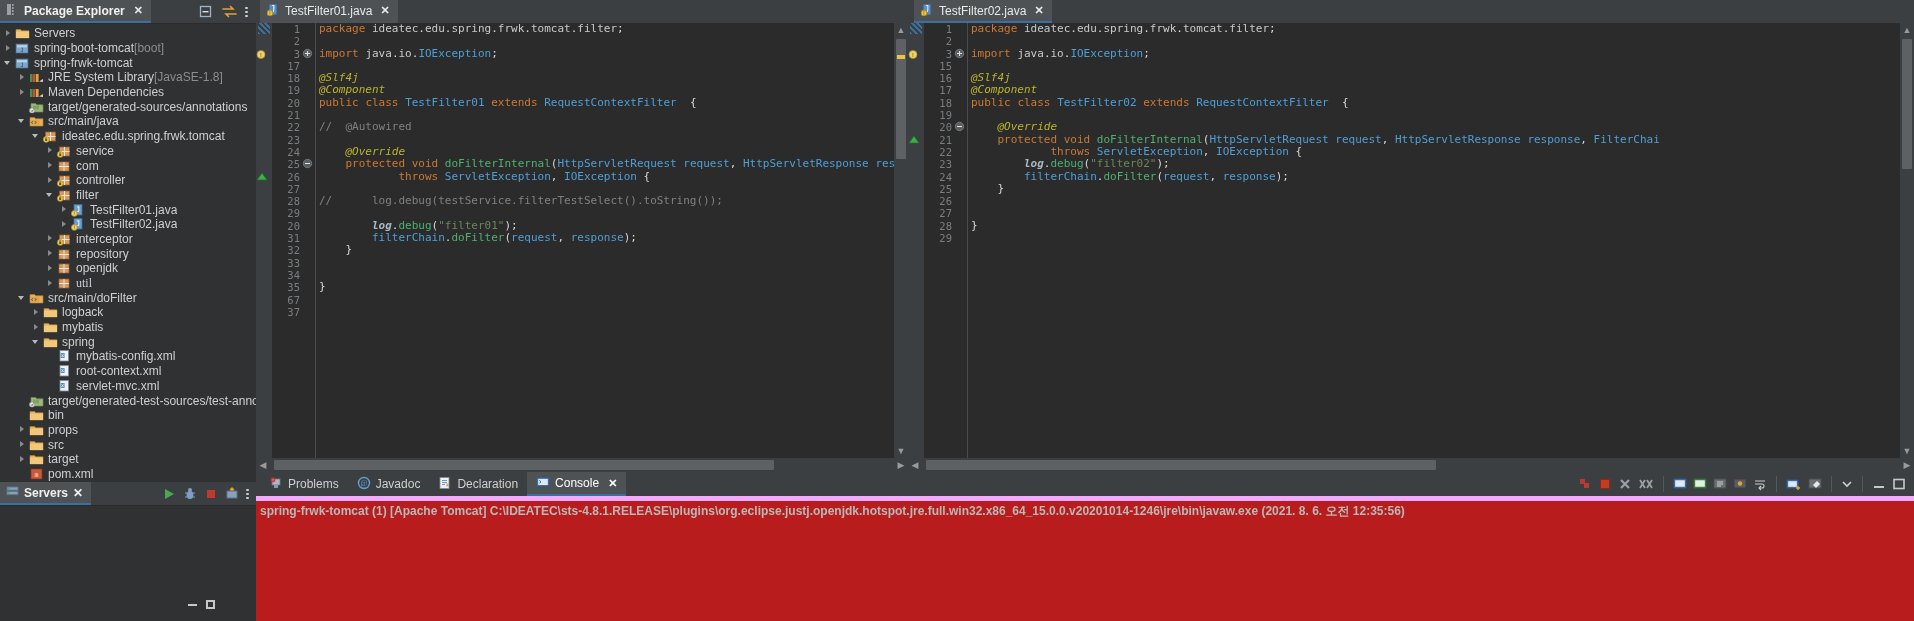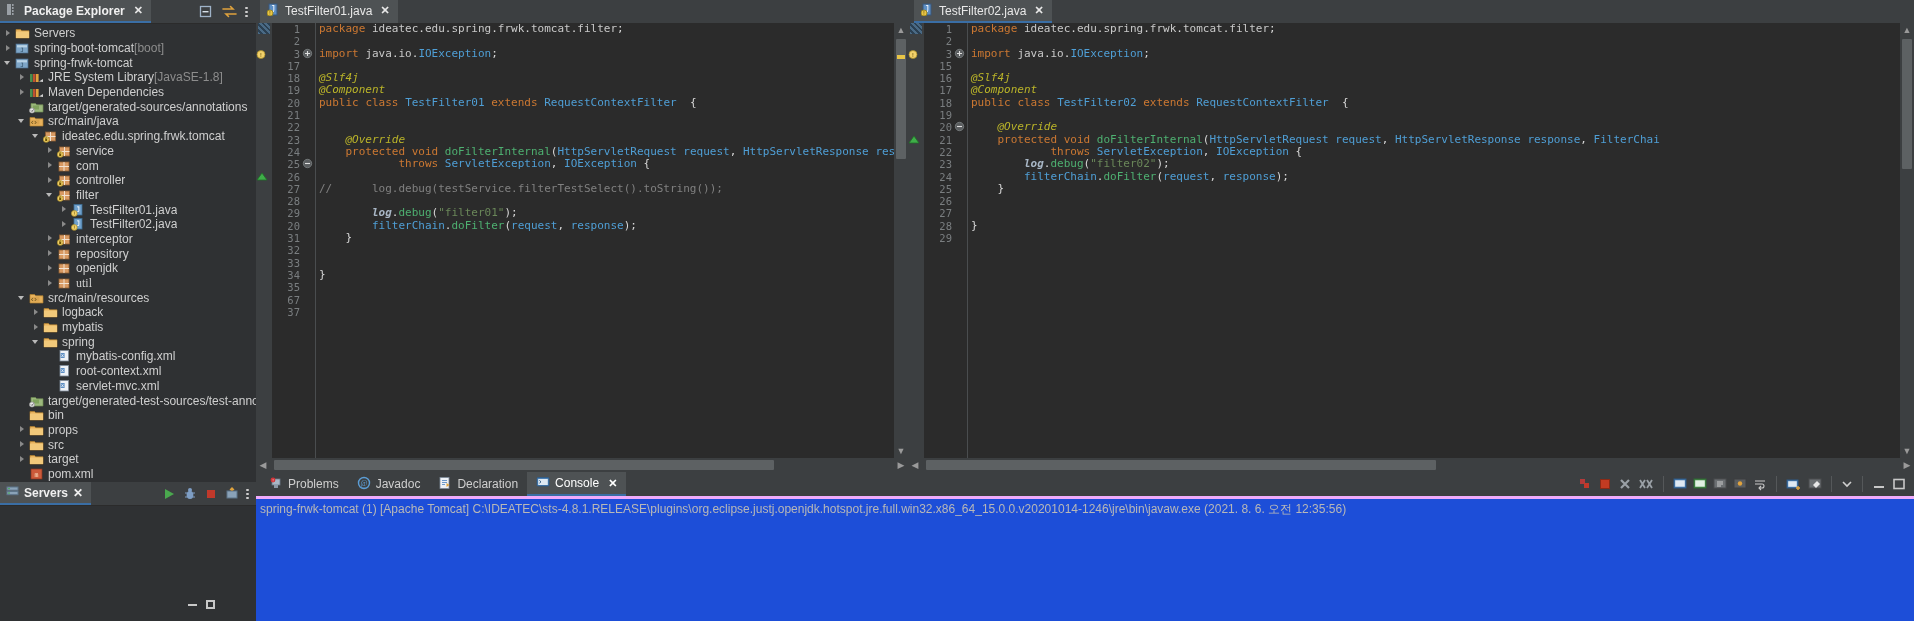--- a/index.html
+++ b/index.html
@@ -153,22 +153,22 @@
   }
   .bt-tabbar { height:24px; display:flex; align-items:center; background:#3c3f41; padding-left:4px; }
   .bt-tab {
     display:flex; align-items:center; gap:5px; height:24px; padding:0 9px;
     font-size:12px; color:#cfcfcf;
   }
   .bt-tab.active { background:#4e5254; color:#ffffff; border-bottom:2px solid #3a6ea5; }
   .bt-tools { margin-left:auto; display:flex; align-items:center; gap:6px; padding-right:8px;}
   .bt-sep { width:1px; height:16px; background:#55585a; margin:0 3px;}
   .console-body {
-    position:absolute; top:24px; left:0; right:0; bottom:0; background:#1d4ed8;
-    border-top:3px solid #f0abfc; overflow:hidden;
+    position:absolute; top:24px; left:0; right:0; bottom:0; background:#b91c1c;
+    border-top:5px solid #f0abfc; overflow:hidden;font-weight:bold;
   }
   .console-line {
     font-family:"Liberation Sans", sans-serif; font-size:12px; color:#b8b8b8;
     padding: 2px 0 0 4px; white-space:nowrap;
   }
   .minmax {
     position:absolute; display:flex; gap:9px; align-items:center;
   }
   .mm-min { width:9px; height:2px; background:#c8c8c8; display:block;}
   .mm-max { width:9px; height:9px; border:2px solid #c8c8c8; display:block;}
@@ -390,21 +390,21 @@
               </svg></span>
             <span class="tlabel">util</span>
           </div>
           <div class="trow" style="padding-left: 18px;">
             <span class="arrow down"></span>
             <span class="ico"><svg width="15" height="14" viewBox="0 0 15 14">
                 <path d="M1 3.5h4.5l1.2 1.3H14v7.2H1z" fill="#e8b25c" stroke="#b07f2e" stroke-width=".7"></path>
                 <rect x="2.5" y="6" width="8" height="4.5" fill="#d9a34f"></rect>
                 <path d="M3.6 7.2l-1 1.3 1 1.3M6 7.2l1 1.3-1 1.3" stroke="#4a3b10" stroke-width=".8" fill="none"></path>
               </svg></span>
-            <span class="tlabel">src/main/resources</span>
+            <span class="tlabel">src/main/doFilter</span>
           </div>
           <div class="trow" style="padding-left: 32px;">
             <span class="arrow right"></span>
             <span class="ico"><svg width="15" height="14" viewBox="0 0 15 14">
                 <path d="M1 3.5h4.5l1.2 1.3H14v7.2H1z" fill="#e8b25c" stroke="#b07f2e" stroke-width=".7"></path>
                 <path d="M1 5.5h13v6.5H1z" fill="#f2c97a"></path>
               </svg></span>
             <span class="tlabel">logback</span>
           </div>
           <div class="trow" style="padding-left: 32px;">
@@ -667,20 +667,21 @@
             </div>
           <div class="code-area" id="code1">
               <div class="codeline"><span class="k">package</span> <span class="plain">ideatec</span>.<span class="plain">edu</span>.<span class="plain">spring</span>.<span class="plain">frwk</span>.<span class="plain">tomcat</span>.<span class="plain">filter</span>;</div>
               <div class="codeline">&nbsp;</div>
               <div class="codeline"><span class="k">import</span> <span class="plain">java</span>.<span class="plain">io</span>.<span class="ty">IOException</span>;</div>
               <div class="codeline">&nbsp;</div>
               <div class="codeline"><span class="anc ital">@Slf4j</span></div>
               <div class="codeline"><span class="anc ital">@Component</span></div>
               <div class="codeline"><span class="k">public</span> <span class="k">class</span> <span class="ty">TestFilter01</span> <span class="k">extends</span> <span class="ty">RequestContextFilter</span>  {</div>
               <div class="codeline">&nbsp;</div>
+              <div class="codeline"><span class="cm">//  @Autowired</span></div>
               <div class="codeline">&nbsp;</div>
               <div class="codeline">    <span class="anc ital">@Override</span></div>
               <div class="codeline">    <span class="k">protected</span> <span class="k">void</span> <span class="mth">doFilterInternal</span>(<span class="ty">HttpServletRequest</span> <span class="ty">request</span>, <span class="ty">HttpServletResponse</span> <span class="ty">response</span>, </div>
               <div class="codeline">            <span class="k">throws</span> <span class="ty">ServletException</span>, <span class="ty">IOException</span> {</div>
               <div class="codeline">&nbsp;</div>
               <div class="codeline"><span class="cm">//      log.debug(testService.filterTestSelect().toString());</span></div>
               <div class="codeline">&nbsp;</div>
               <div class="codeline">        <span class="sf">log</span>.<span class="mth">debug</span>(<span class="st">"filter01"</span>);</div>
               <div class="codeline">        <span class="ty">filterChain</span>.<span class="mth">doFilter</span>(<span class="ty">request</span>, <span class="ty">response</span>);</div>
               <div class="codeline">    }</div>

